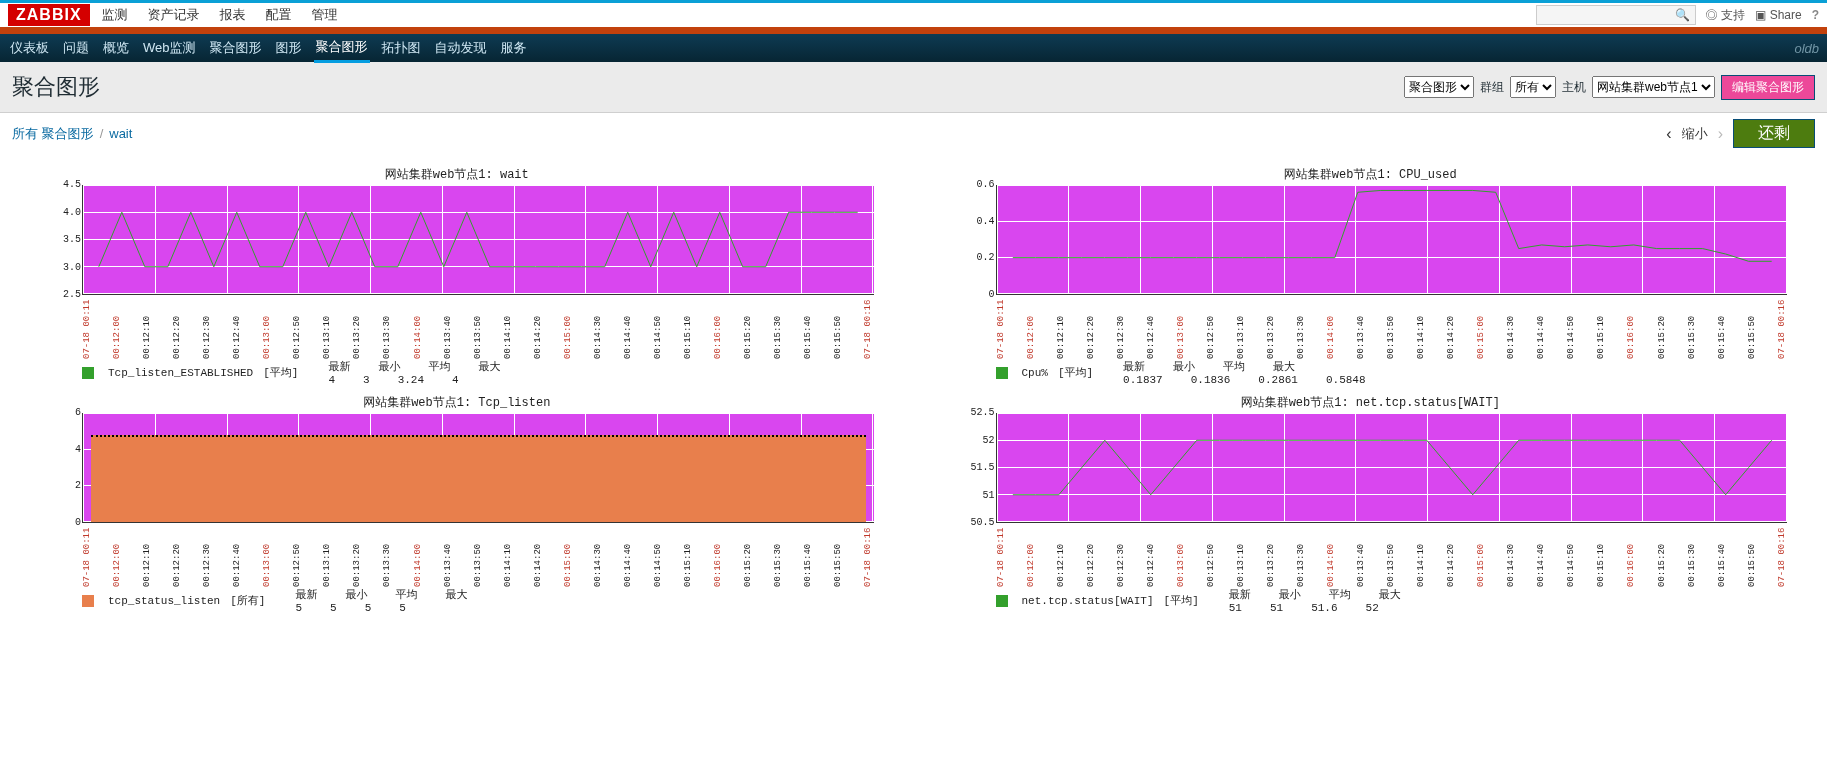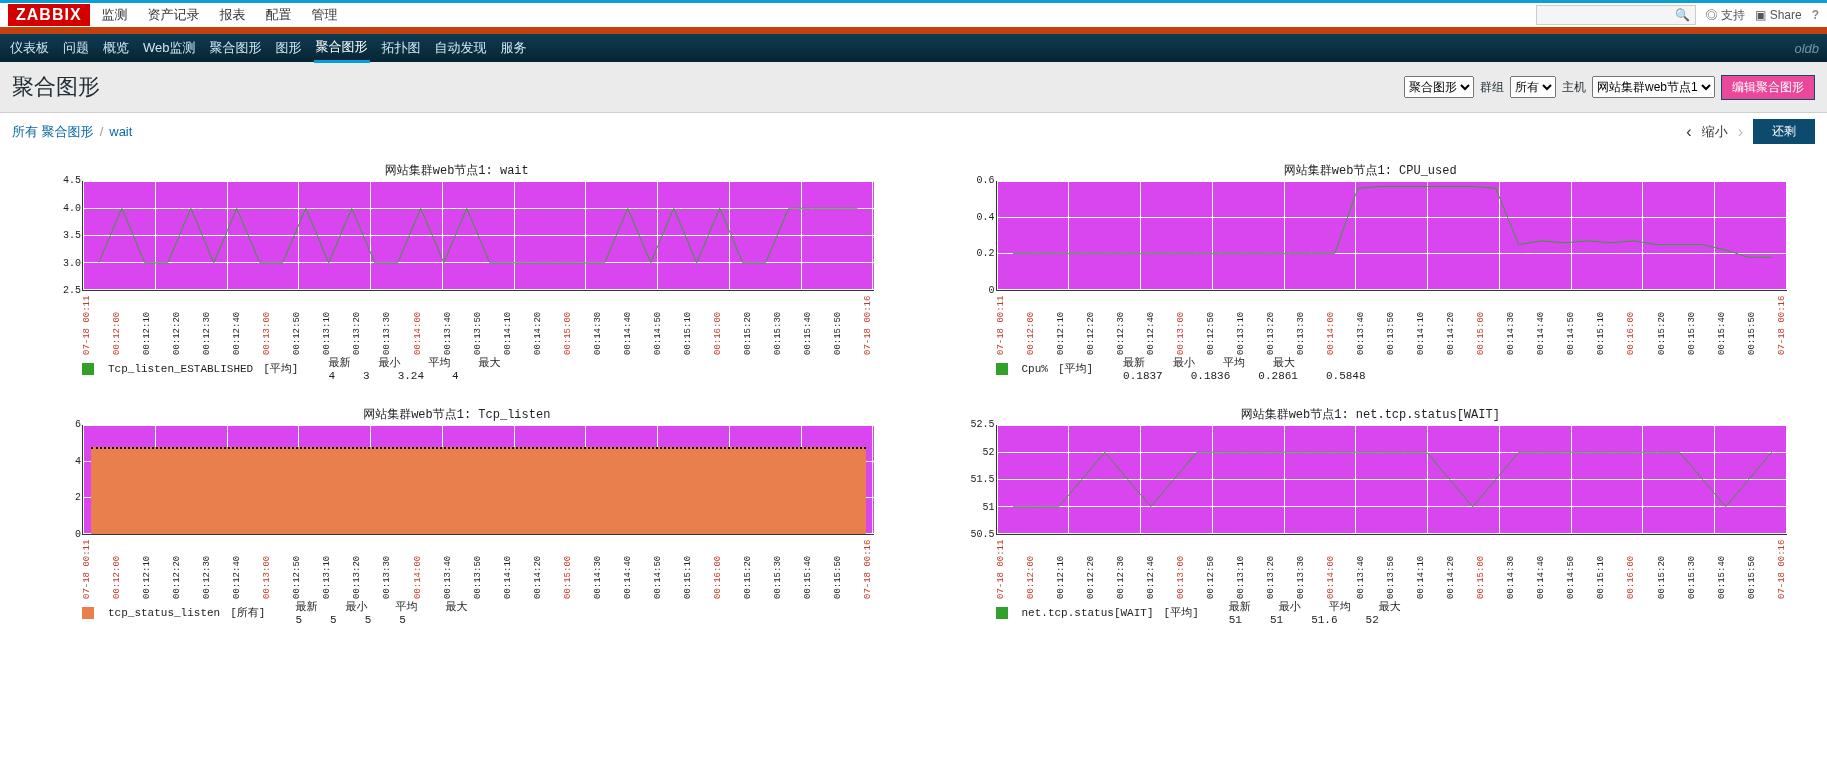--- a/index.html
+++ b/index.html
@@ -20,22 +20,22 @@
 .page-title { font-size: 22px; font-weight: normal; }
 .page-controls { margin-left: auto; display: flex; align-items: center; gap: 6px; font-size: 12px; }
 .page-controls select { font-size: 12px; height: 22px; }
 .btn-primary { background: #ec4899; color: #fff; border: 1px solid #084d76; padding: 3px 10px; font-size: 12px; }
 .breadcrumb-row { display: flex; align-items: center; padding: 6px 12px; font-size: 13px; color: #0a6aa1; }
 .breadcrumb-row a { color: #0a6aa1; text-decoration: none; }
 .breadcrumb-row .sep { color: #999; margin: 0 6px; }
 .bc-right { margin-left: auto; display: flex; align-items: center; gap: 10px; color: #333; }
 .bc-right .arrow { color: #bbb; font-size: 16px; }
 .bc-right .arrow.active { color: #333; }
-.btn-blue { background: #0c4a6e; color: #fff; padding: 3px 18px; font-size: 12px; border: 1px solid #084d76; }
-.charts-wrap { display: grid; grid-template-columns: 1fr 1fr; gap: 24px 80px; padding: 12px 40px 10px 40px; }
+.btn-blue { background: #4d7c0f; color: #fff; padding: 3px 24px; font-size: 16px; border: 1px solid #084d76; }
+.charts-wrap { display: grid; grid-template-columns: 1fr 1fr; gap: 8px 80px; padding: 12px 40px 10px 40px; }
 .chart { font-family: "Courier New", monospace; }
 .chart-title { text-align: center; font-size: 12px; margin-bottom: 2px; color: #222; }
 .plot { position: relative; height: 110px; border-bottom: 1px solid #333; border-left: 1px solid #333; margin-left: 42px; background: #d946ef; }
 .yaxis { position: absolute; left: -42px; top: -6px; bottom: -6px; width: 40px; display: flex; flex-direction: column; justify-content: space-between; font-size: 10px; color: #222; text-align: right; }
 .grid-y { position: absolute; left: 0; right: 0; top: 0; bottom: 0; display: flex; flex-direction: column; justify-content: space-between; }
 .grid-y div { border-top: 1px solid #fff; height: 0; }
 .grid-x { position: absolute; left: 0; right: 0; top: 0; bottom: 0; display: flex; justify-content: space-between; }
 .grid-x div { border-left: 1px solid #fff; width: 0; }
 svg.line { position: absolute; left: 0; top: 0; width: 100%; height: 100%; }
 .area-fill { position: absolute; left: 1%; right: 1%; top: 20%; bottom: 0; background: #e87f4c; border-top: 0px solid #000; }

